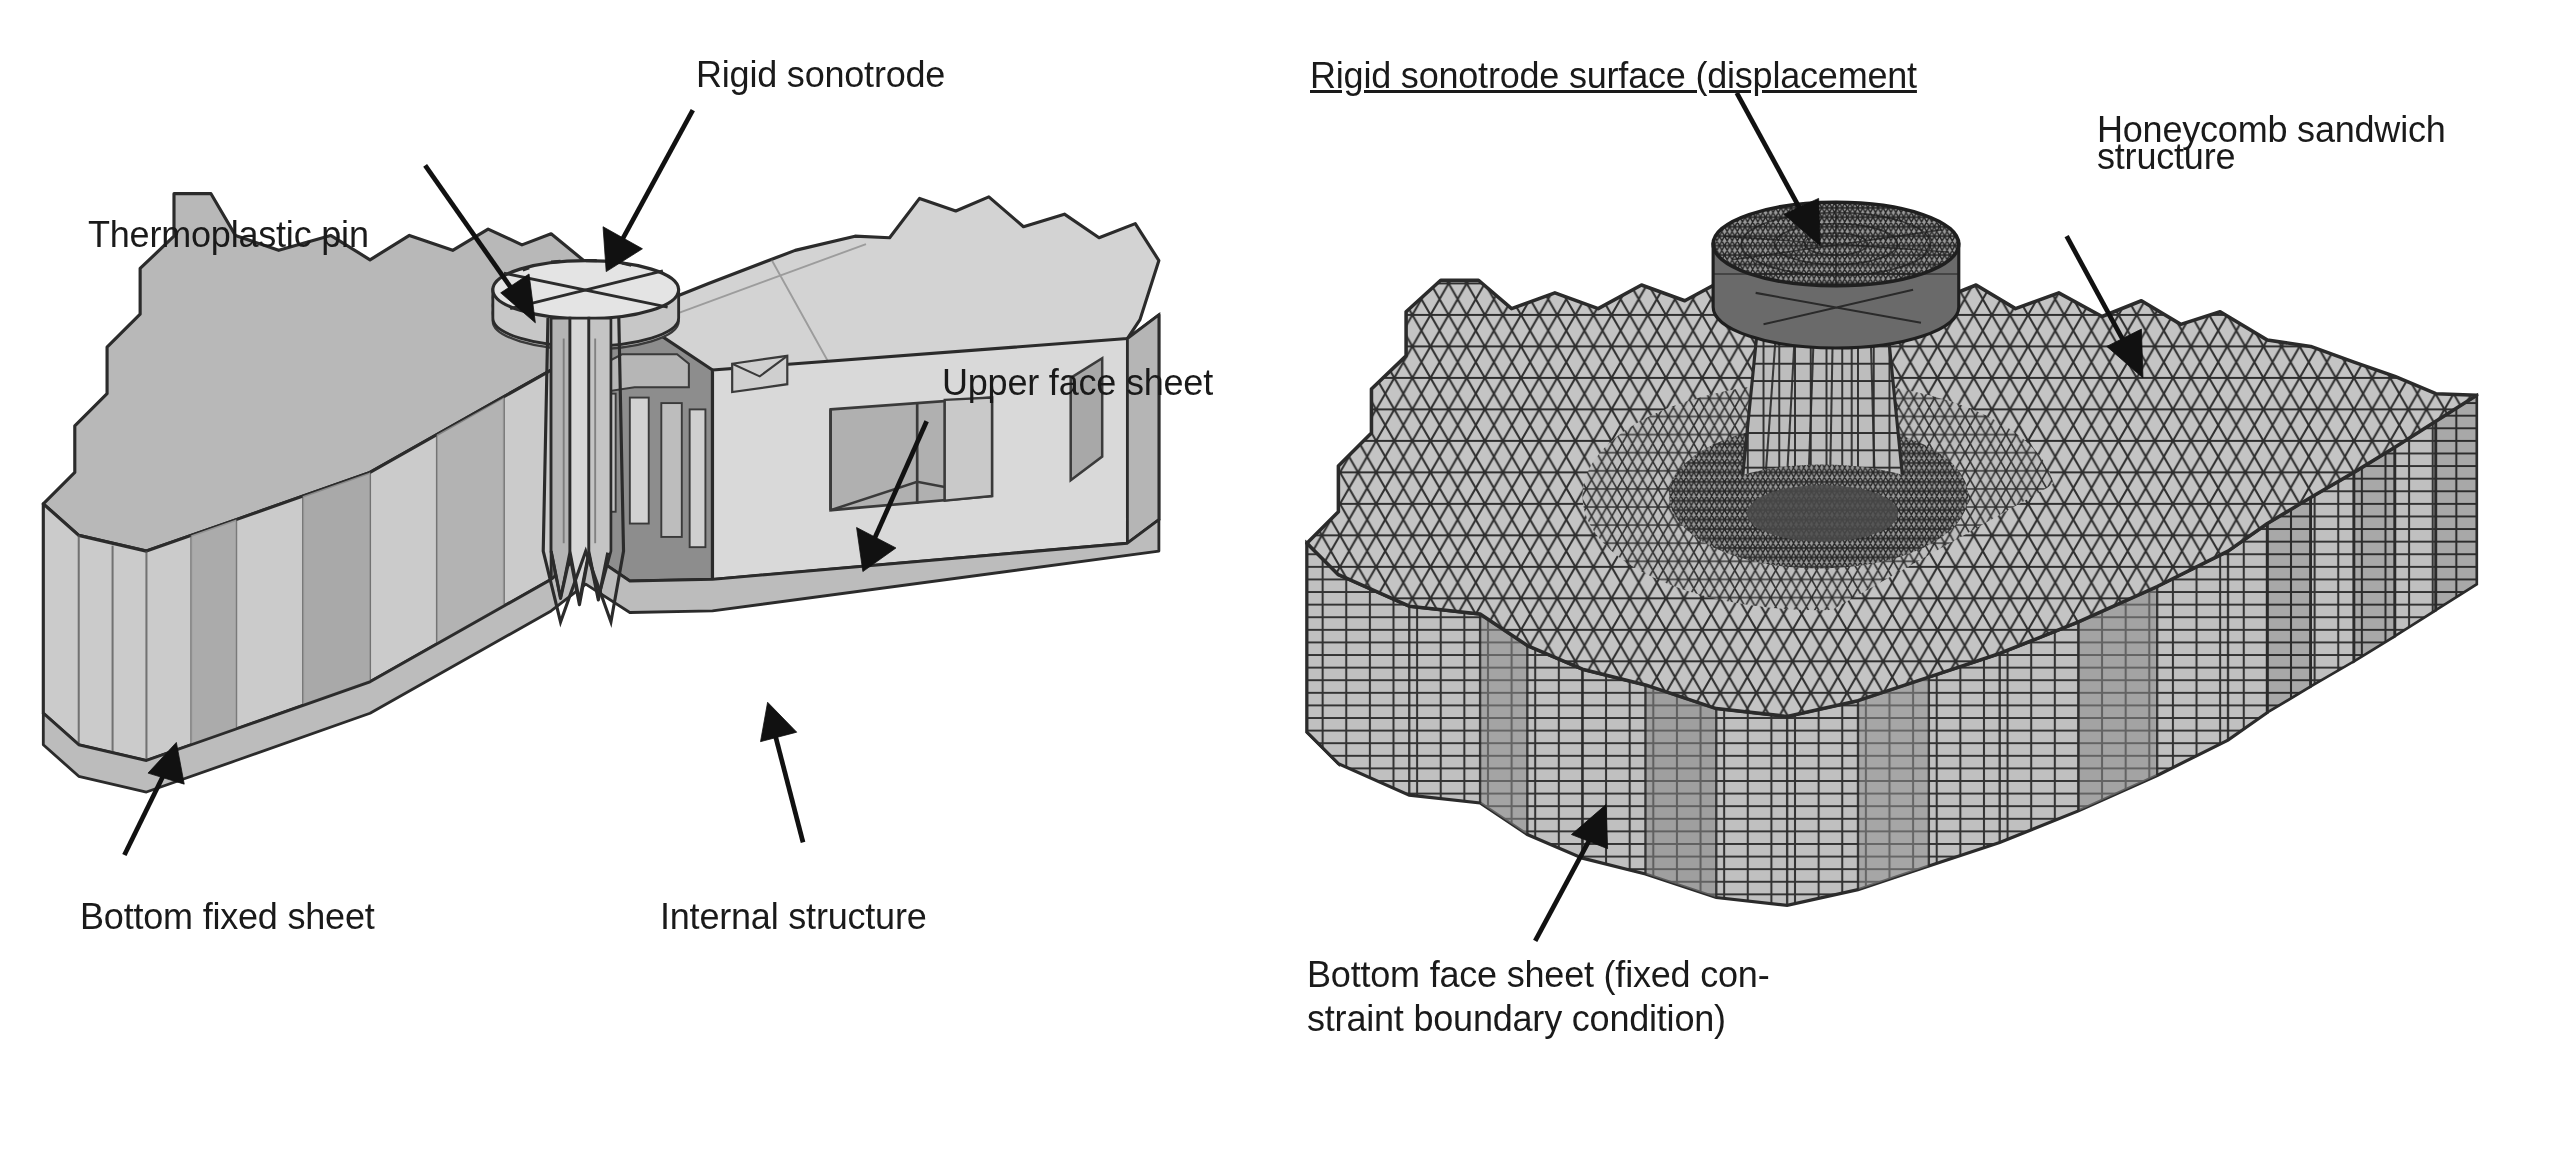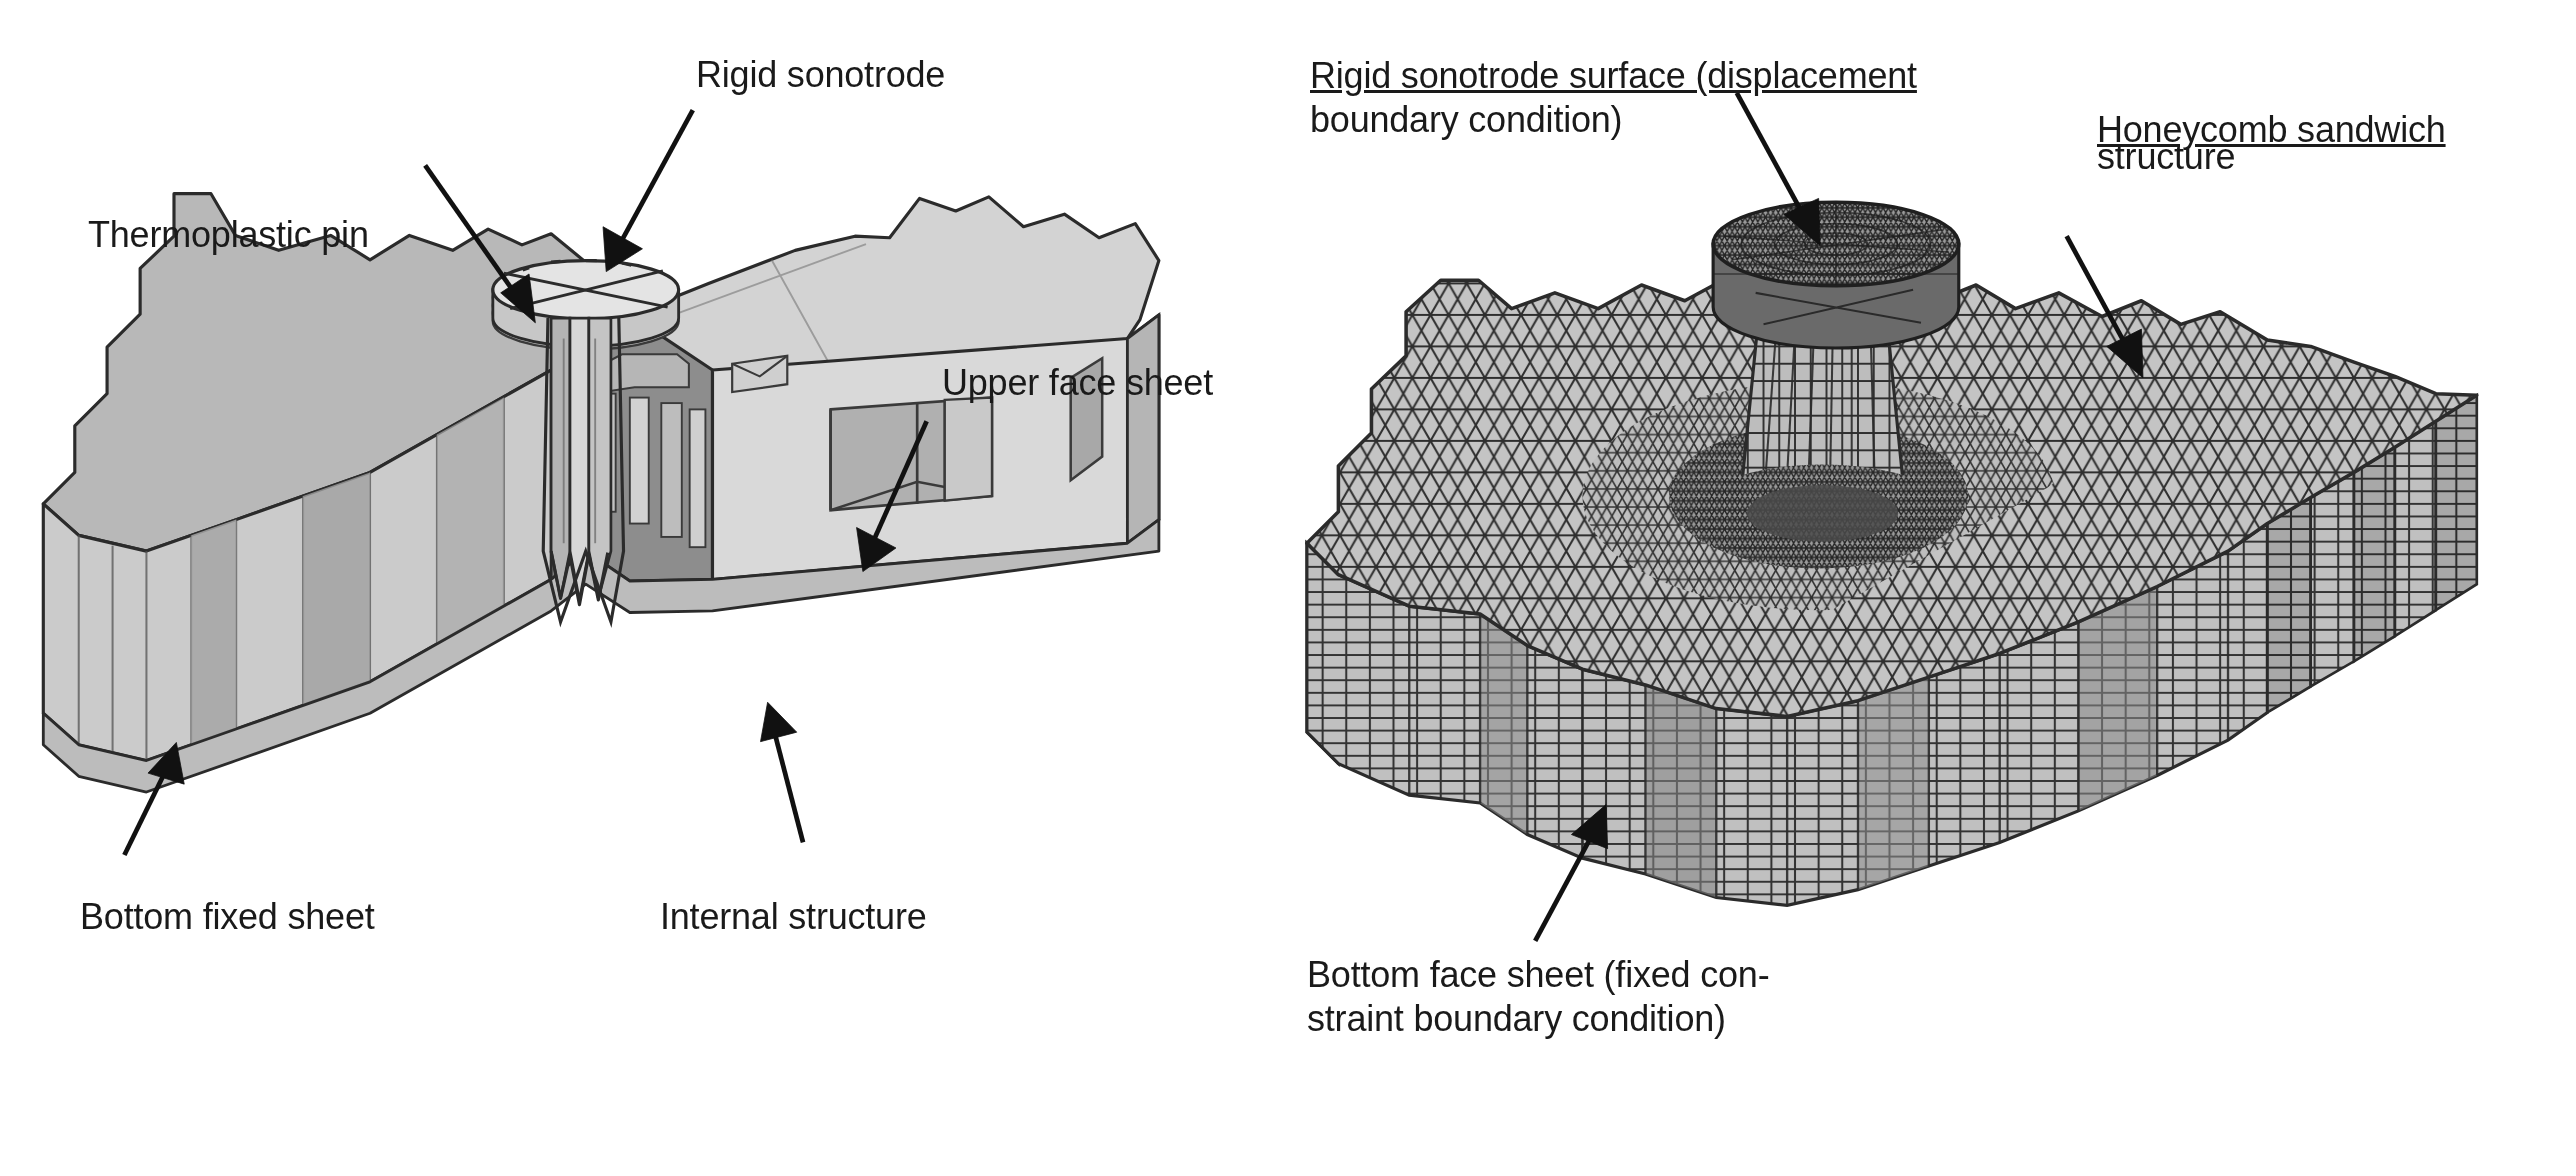--- a/index.html
+++ b/index.html
@@ -308,23 +308,22 @@
 <div class="lbl" style="left:88px;top:214px;">Thermoplastic pin</div>
 
 <div class="lbl" style="left:942px;top:362px;">Upper face sheet</div>
 
 <div class="lbl" style="left:80px;top:896px;">Bottom fixed sheet</div>
 
 <div class="lbl" style="left:660px;top:896px;">Internal structure</div>
 
 <div class="lbl" style="left:1310px;top:55px;text-decoration:underline;">Rigid sonotrode surface (displacement</div>
 
-<div class="lbl" style="left:1310px;top:99px;">boundary condition)</div>
-
-<div class="lbl" style="left:2097px;top:109px;text-decoration:underline;">Honeycomb sandwich</div>
+
+<div class="lbl" style="left:2097px;top:109px;">Honeycomb sandwich</div>
 
 <div class="lbl" style="left:2097px;top:136px;">structure</div>
 
 <div class="lbl" style="left:1307px;top:954px;">Bottom face sheet (fixed con-</div>
 
 <div class="lbl" style="left:1307px;top:998px;text-align:center;">straint boundary condition)</div>
 
 </div>
 
 

